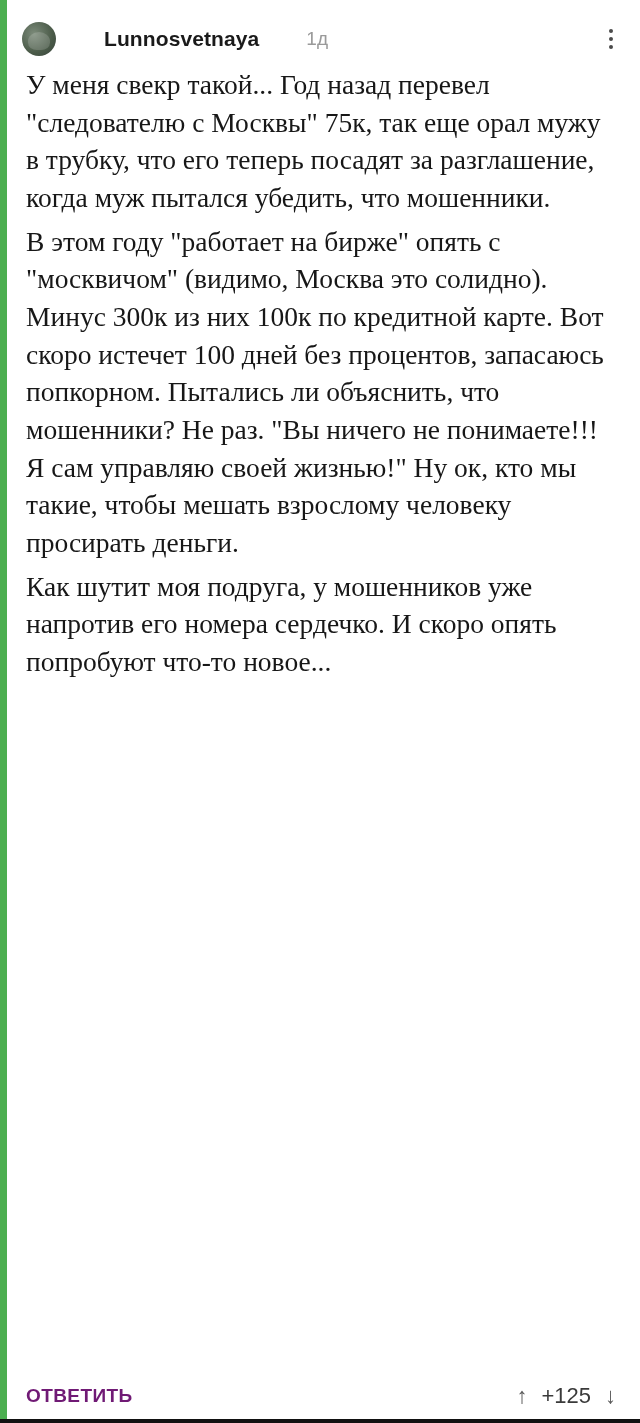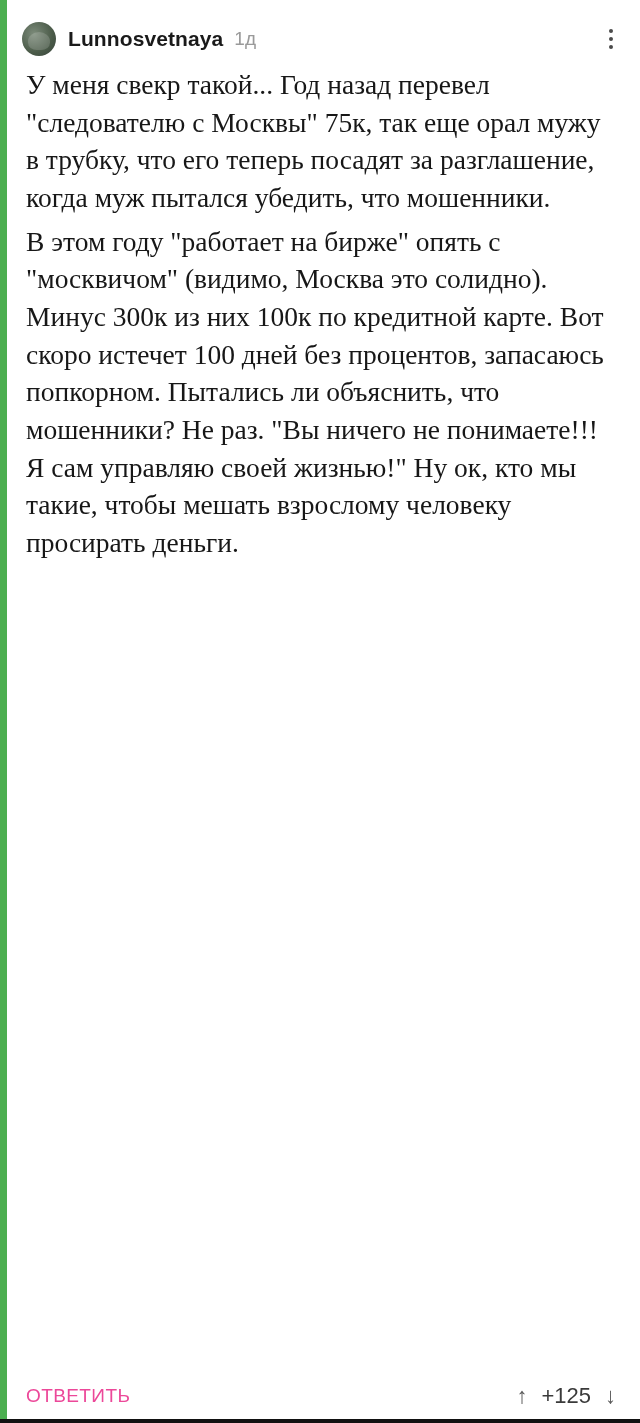--- a/index.html
+++ b/index.html
@@ -40,20 +40,21 @@
     right: 0;
     bottom: 0;
     height: 4px;
     background: #111111;
   }
   .header {
     display: flex;
     align-items: center;
     padding: 22px 18px 10px 22px;
     box-sizing: border-box;
+    gap: 36px;
   }
   .avatar {
     width: 34px;
     height: 34px;
     border-radius: 50%;
     background: radial-gradient(circle at 35% 35%, #7c8b7a 0%, #4a5a48 60%, #37423a 100%);
     flex: 0 0 auto;
     margin-right: 12px;
     position: relative;
     overflow: hidden;
@@ -113,23 +114,23 @@
   .para:last-child {
     margin-bottom: 0;
   }
   .footer {
     display: flex;
     align-items: center;
     padding: 10px 24px 14px 26px;
     box-sizing: border-box;
   }
   .reply-btn {
-    color: #ec4899;
+    color: #701a75;
     font-size: 19px;
-    font-weight: normal;
+    font-weight: bold;
     letter-spacing: 0.4px;
     cursor: pointer;
     background: none;
     border: none;
     padding: 0;
     font-family: "Liberation Sans", sans-serif;
   }
   .votes {
     margin-left: auto;
     display: flex;
@@ -163,20 +164,21 @@
     <div class="menu-dots">
       <span></span>
         <span></span>
         <span></span>
     </div>
   </div>
 
   <div class="body">
     <p class="para">У меня свекр такой... Год назад перевел "следователю с Москвы" 75к, так еще орал мужу в трубку, что его теперь посадят за разглашение, когда муж пытался убедить, что мошенники.</p>
     <p class="para">В этом году "работает на бирже" опять с "москвичом" (видимо, Москва это солидно). Минус 300к из них 100к по кредитной карте. Вот скоро истечет 100 дней без процентов, запасаюсь попкорном. Пытались ли объяснить, что мошенники? Не раз. "Вы ничего не понимаете!!! Я сам управляю своей жизнью!" Ну ок, кто мы такие, чтобы мешать взрослому человеку просирать деньги.</p>
+    <p class="para">Как шутит моя подруга, у мошенников уже напротив его номера сердечко. И скоро опять попробуют что-то новое...</p>
   </div>
 
   <div class="footer">
     <button class="reply-btn">ОТВЕТИТЬ</button>
     <div class="votes">
       <span class="arrow">↑</span>
       <span class="score">+125</span>
       <span class="arrow">↓</span>
     </div>
   </div>

